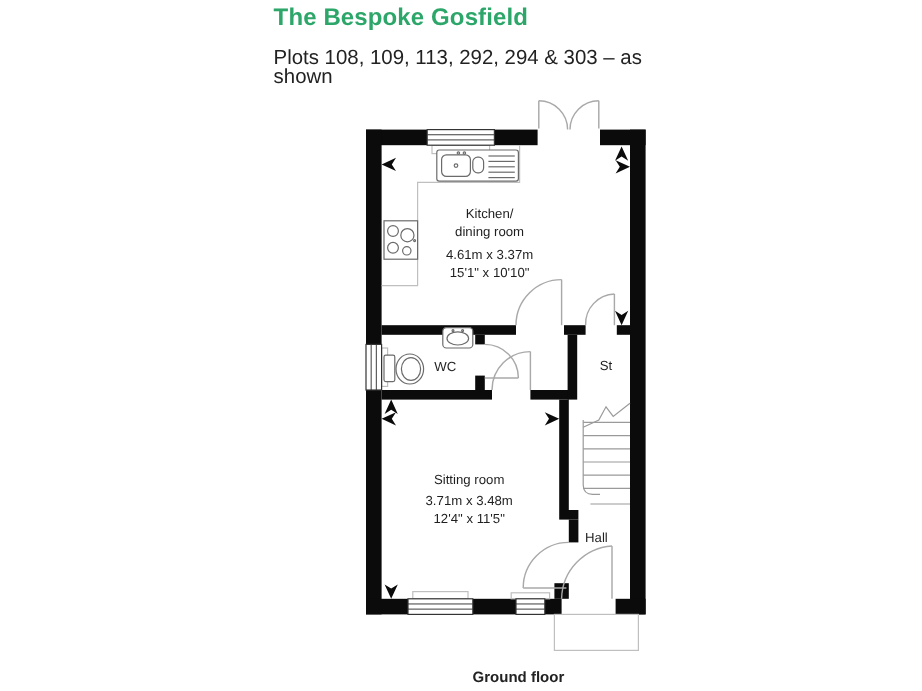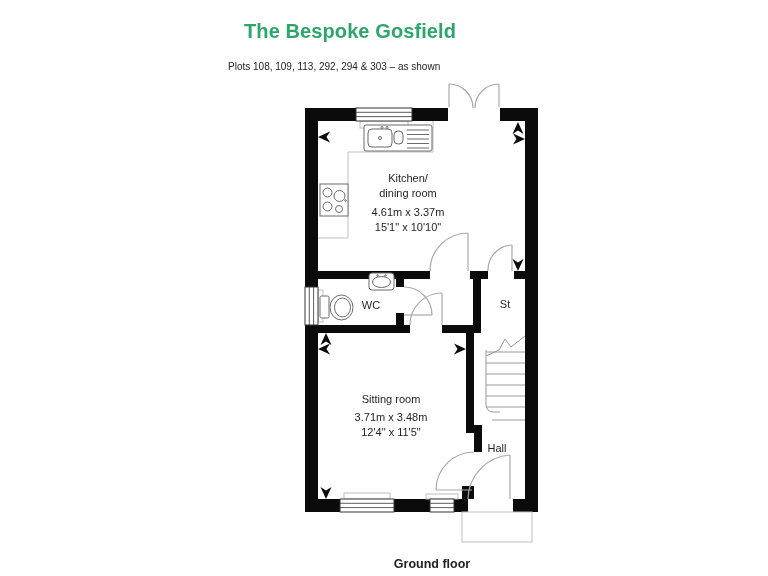--- a/index.html
+++ b/index.html
@@ -2,24 +2,24 @@
 <html style="--accent: #2da66a;"><head>
 <meta charset="utf-8">
 <style>
   html,body{margin:0;padding:0;background:#ffffff;}
   .canvas{
     position:relative;width:768px;height:576px;background:#ffffff;
     font-family:"Liberation Sans",sans-serif;overflow:hidden;
   }
   .header{position:absolute;left:228px;top:3px;width:330px;}
   .header h1{
-    margin:16px;font-size:20px;line-height:24px;font-weight:bold;
+    margin:0;font-size:20px;line-height:24px;font-weight:bold;
     color:var(--accent,#2da66a);letter-spacing:0.1px;
   }
-  .plots{margin:13px 0 0 0;font-size:10px;line-height:16px;color:#222222;}
+  .plots{margin:13px 0 0 0;font-size:17px;line-height:16px;color:#222222;}
   .plots p{margin:0;}
   svg.plan{position:absolute;left:0;top:0;}
   .wall{fill:#0b0b0b;stroke:none;}
   .doorline{stroke:#a9a9a9;stroke-width:1.2;fill:none;}
   .fixture{stroke:#6b6b6b;stroke-width:1;fill:#ffffff;}
   .fixline{stroke:#6b6b6b;stroke-width:1;fill:none;}
   .winframe{stroke:#343434;stroke-width:1;fill:#ffffff;}
   .winline{stroke:#343434;stroke-width:0.8;fill:none;}
   .thin{stroke:#bfbfbf;stroke-width:1;fill:none;}
   .stair{stroke:#9a9a9a;stroke-width:1;fill:none;}

